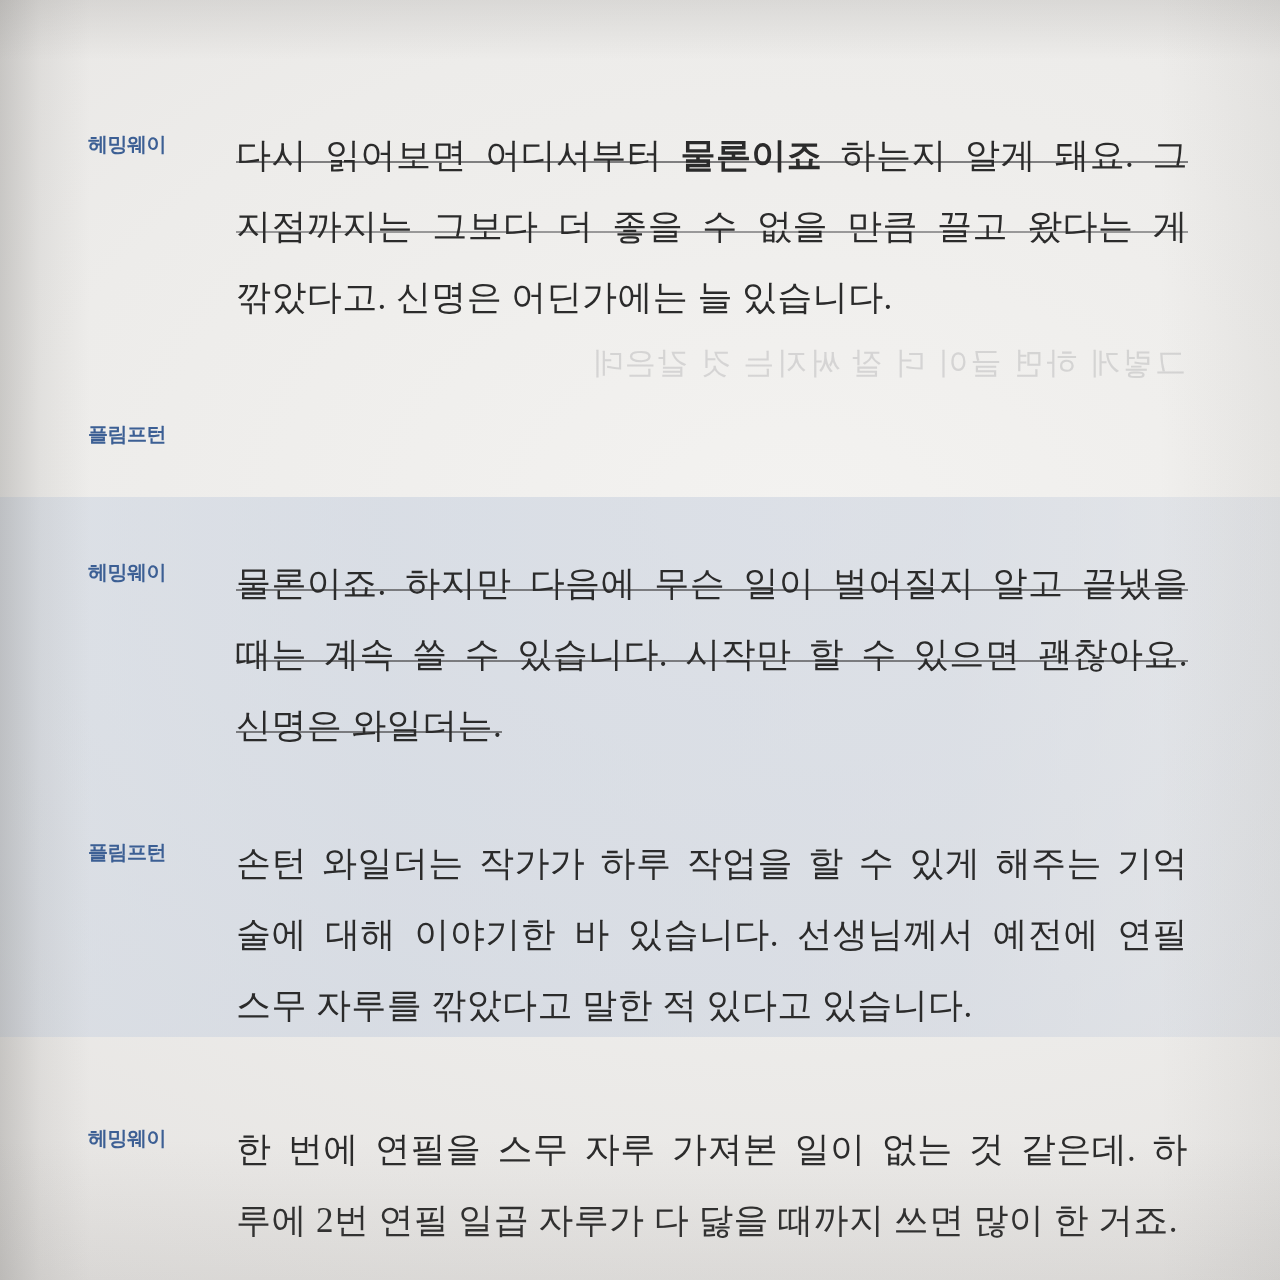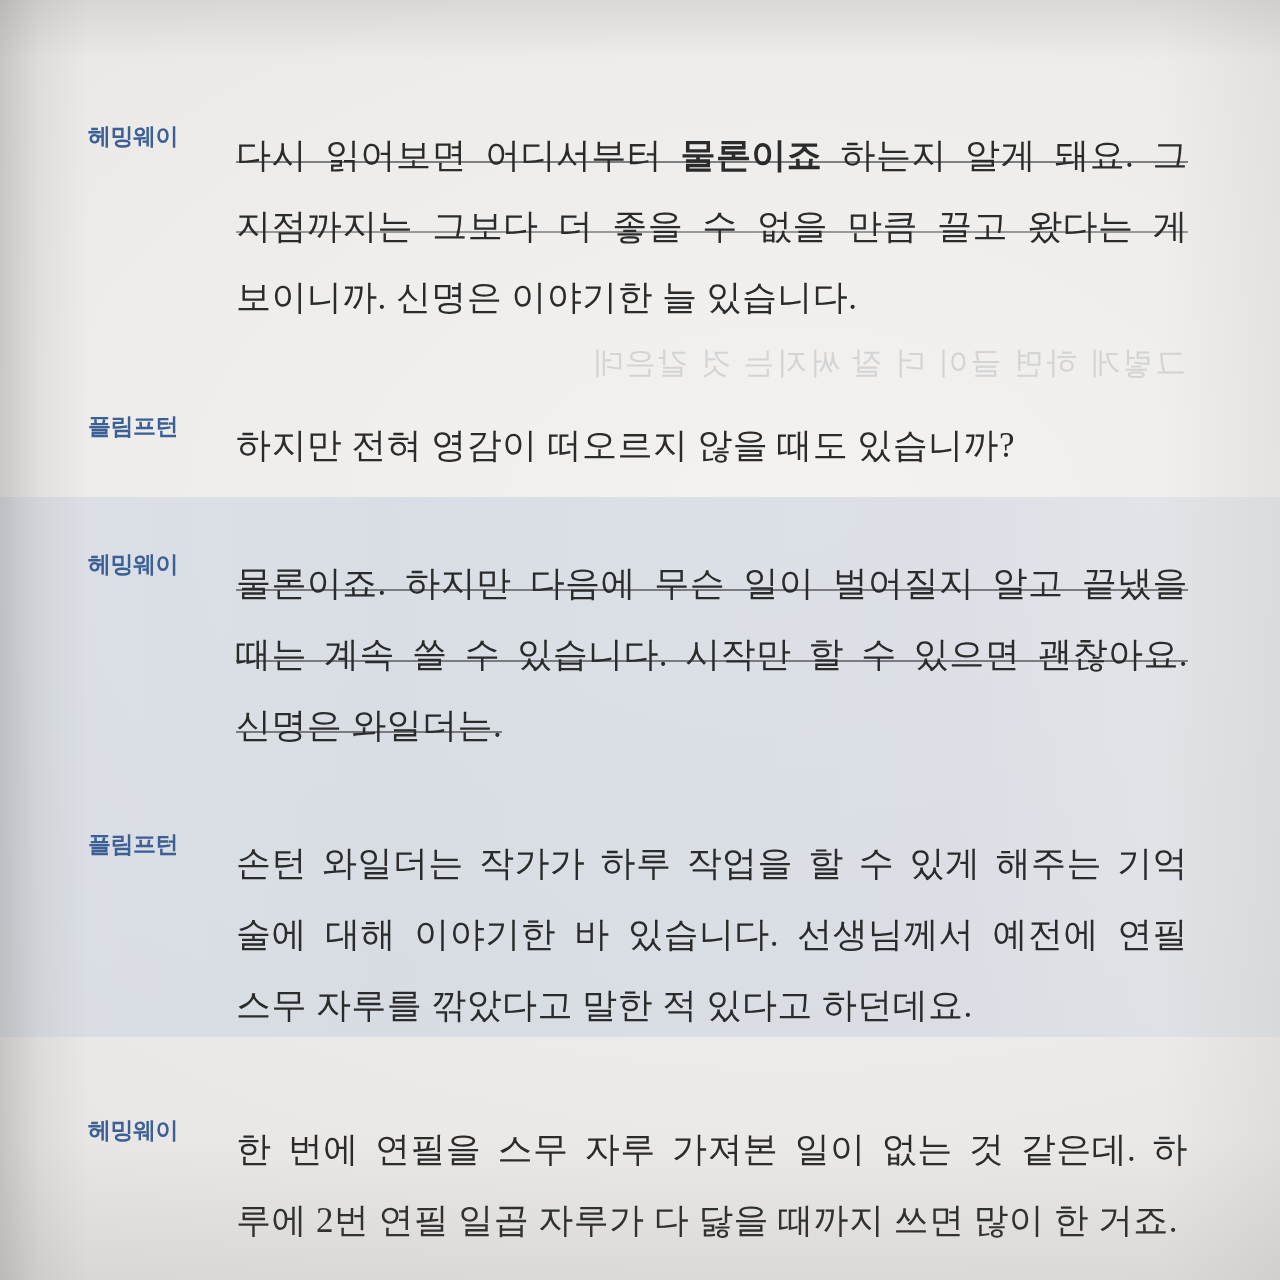--- a/index.html
+++ b/index.html
@@ -72,26 +72,26 @@
   }
   .qa {
     position: absolute;
     left: 88px;
     width: 1100px;
     display: block;
   }
   .speaker {
     position: absolute;
     left: 0;
-    top: 3px;
+    top: 12px;
     width: 118px;
     color: #3c5f94;
     font-family: "Liberation Sans", sans-serif;
     font-weight: bold;
-    font-size: 23px;
+    font-size: 20px;
     letter-spacing: -0.5px;
     line-height: 1.2;
     white-space: nowrap;
   }
   .body {
     margin-left: 148px;
     color: #2b2b2b;
     font-family: "Liberation Serif", serif;
     font-size: 35px;
     line-height: 71px;
@@ -141,46 +141,43 @@
 
   <div id="content">
 
     <div class="bleed" style="top:340px;">그렇게 하면 글이 더 잘 써지는 것 같은데</div>
 
     <div class="qa" style="top:120px;">
       <div class="speaker">헤밍웨이</div>
       <div class="body">
         <span class="ul">다시 읽어보면 어디서부터 <b class="bold">물론이죠</b> 하는지 알게 돼요. 그</span>
         <span class="ul2">지점까지는 그보다 더 좋을 수 없을 만큼 끌고 왔다는 게</span>
-        <span>보이니까. 신명은 이야기한 늘 있습니다.</span>
+        <span>깎았다고. 신명은 어딘가에는 늘 있습니다.</span>
       </div>
     </div>
 
     <div class="qa" style="top:410px;">
       <div class="speaker">플림프턴</div>
-      <div class="body">
-        <span>하지만 전혀 영감이 떠오르지 않을 때도 있습니까?</span>
-      </div>
     </div>
 
     <div class="qa" style="top:548px;">
       <div class="speaker">헤밍웨이</div>
       <div class="body">
         <span class="ul">물론이죠. 하지만 다음에 무슨 일이 벌어질지 알고 끝냈을</span>
         <span class="ul">때는 계속 쓸 수 있습니다. 시작만 할 수 있으면 괜찮아요.</span>
         <span class="ul">신명은 와일더는.</span>
       </div>
     </div>
 
     <div class="qa" style="top:828px;">
       <div class="speaker">플림프턴</div>
       <div class="body">
         <span>손턴 와일더는 작가가 하루 작업을 할 수 있게 해주는 기억</span>
         <span>술에 대해 이야기한 바 있습니다. 선생님께서 예전에 연필</span>
-        <span>스무 자루를 깎았다고 말한 적 있다고 하던데요.</span>
+        <span>스무 자루를 깎았다고 말한 적 있다고 있습니다.</span>
       </div>
     </div>
 
     <div class="qa" style="top:1114px;">
       <div class="speaker">헤밍웨이</div>
       <div class="body">
         <span>한 번에 연필을 스무 자루 가져본 일이 없는 것 같은데. 하</span>
         <span>루에 2번 연필 일곱 자루가 다 닳을 때까지 쓰면 많이 한</span>
         <span>거죠.</span>
       </div>

